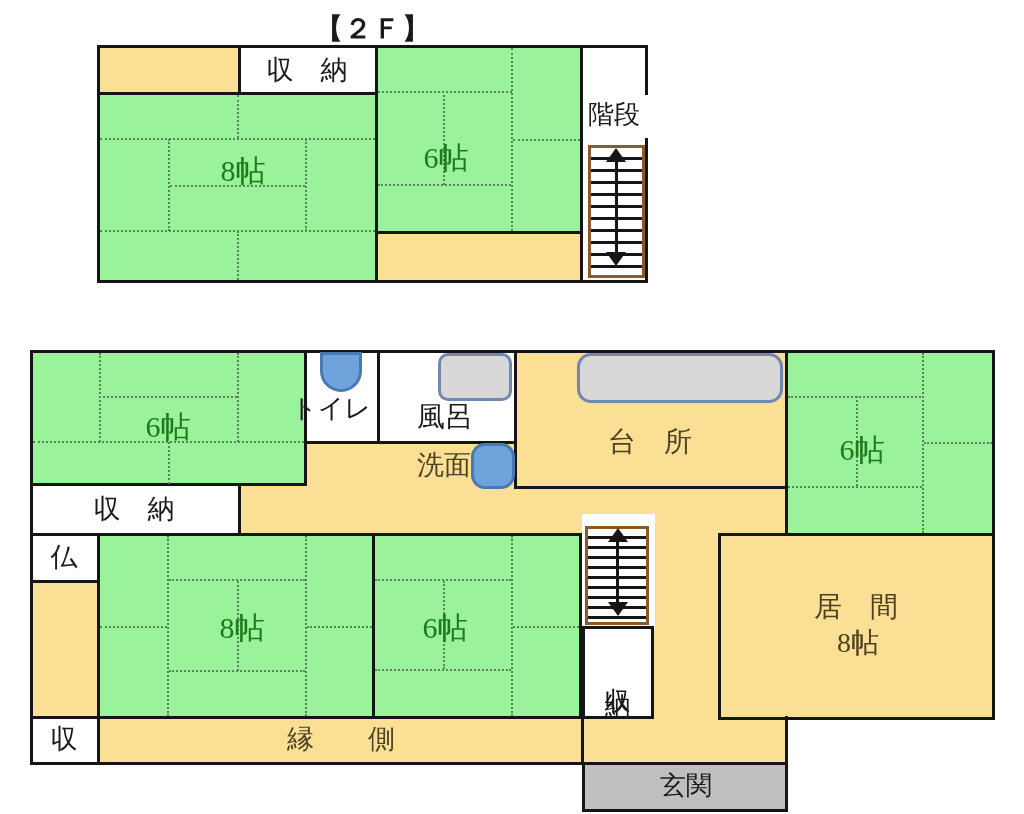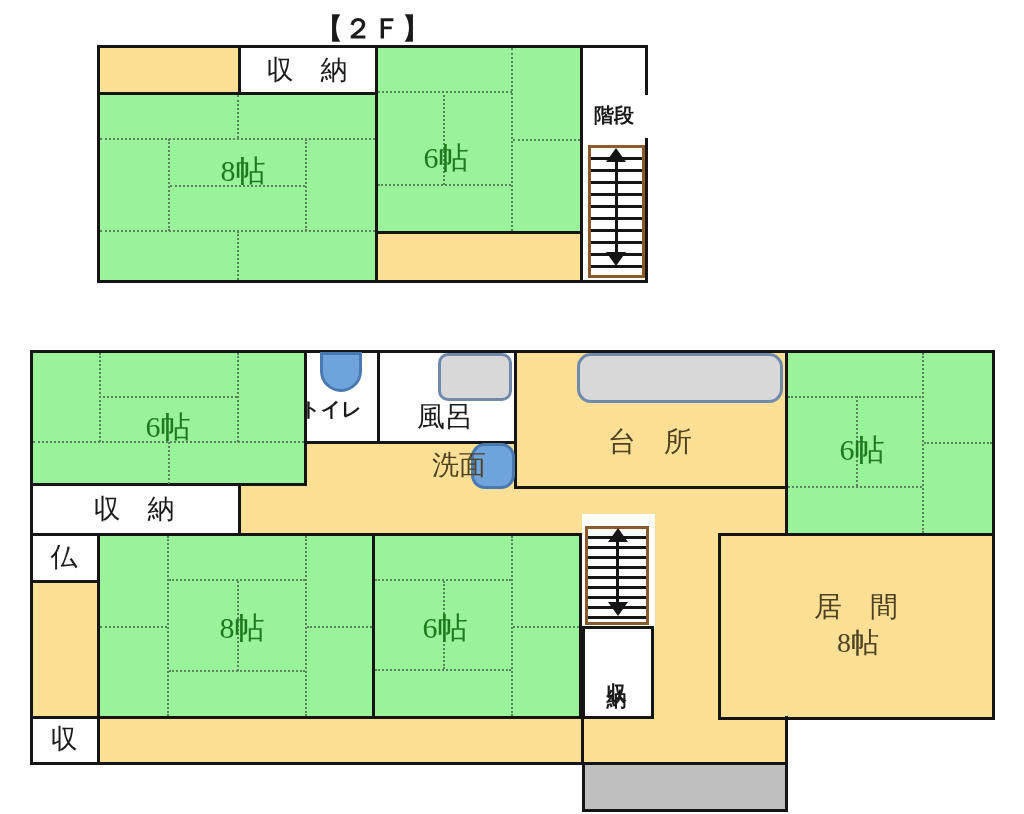--- a/index.html
+++ b/index.html
@@ -28,21 +28,21 @@
   .gray{background:var(--genkan-gray);}
   .fill{border:none;}
   .wall{background:var(--wall);}
   .tat-h{height:0;border-top:2px dotted var(--tatami-line);z-index:3;}
   .tat-v{width:0;border-left:2px dotted var(--tatami-line);z-index:3;}
   .lbl{display:flex;align-items:center;justify-content:center;white-space:nowrap;
        z-index:6;color:var(--label-black);line-height:1;}
   .lbl.green-t{color:var(--label-green);}
   .lbl.brown-t{color:var(--label-brown);}
   .title{font-size:28px;font-weight:bold;letter-spacing:1px;}
-  .f26{font-size:20px;font-weight:bold;} .f27{font-size:27px;} .f28{font-size:28px;} .f30{font-size:30px;}
+  .f26{font-size:26px;} .f27{font-size:27px;} .f28{font-size:28px;} .f30{font-size:30px;}
   .vertical{writing-mode:vertical-rl;text-orientation:upright;letter-spacing:6px;}
   .stairs{border:3px solid var(--stair-brown);background:
           repeating-linear-gradient(to bottom,transparent 0 9px,var(--wall) 9px 12px);z-index:5;}
   .stairs.small{background:
           repeating-linear-gradient(to bottom,transparent 0 7px,var(--wall) 7px 10px);}
   .arrow-line{background:var(--wall);z-index:5;}
   .tri{width:0;height:0;z-index:5;}
   .tri.up{border-left:10px solid transparent;border-right:10px solid transparent;
           border-bottom:14px solid var(--wall);}
   .tri.down{border-left:10px solid transparent;border-right:10px solid transparent;
@@ -158,25 +158,27 @@
 
   <div class="abs tat-v" style="left:511px;top:536px;height:180px;"></div>
   <div class="abs tat-h" style="left:375px;top:579px;width:136px;"></div>
   <div class="abs tat-h" style="left:513px;top:626px;width:66px;"></div>
   <div class="abs tat-v" style="left:443px;top:581px;height:88px;"></div>
   <div class="abs tat-h" style="left:375px;top:669px;width:136px;"></div>
 
   <div class="abs lbl f30 green-t" style="left:88px;top:410px;width:160px;height:34px;">6帖</div>
   <div class="abs lbl f28" style="left:385px;top:401px;width:120px;height:32px;">風呂</div>
   <div class="abs lbl f26" style="left:271px;top:394px;width:120px;height:30px;">トイレ</div>
-  <div class="abs lbl f27 brown-t" style="left:399px;top:449px;width:120px;height:32px;">洗面</div>
+  <div class="abs lbl f27 brown-t" style="left:384px;top:449px;width:120px;height:32px;">洗面</div>
   <div class="abs lbl f28 brown-t" style="left:550px;top:426px;width:200px;height:32px;">台　所</div>
   <div class="abs lbl f30 green-t" style="left:782px;top:433px;width:160px;height:34px;">6帖</div>
   <div class="abs lbl f27" style="left:44px;top:493px;width:180px;height:32px;">収　納</div>
   <div class="abs lbl f27" style="left:34px;top:541px;width:60px;height:32px;">仏</div>
   <div class="abs lbl f30 green-t" style="left:162px;top:611px;width:160px;height:34px;">8帖</div>
   <div class="abs lbl f30 green-t" style="left:365px;top:611px;width:160px;height:34px;">6帖</div>
   <div class="abs lbl f26 vertical" style="left:593px;top:630px;width:48px;height:86px;">収納</div>
   <div class="abs lbl f28 brown-t" style="left:736px;top:591px;width:240px;height:32px;">居　間</div>
   <div class="abs lbl f28 brown-t" style="left:778px;top:627px;width:160px;height:32px;">8帖</div>
   <div class="abs lbl f27" style="left:34px;top:723px;width:60px;height:32px;">収</div>
+  <div class="abs lbl f27 brown-t" style="left:191px;top:723px;width:300px;height:32px;">縁　　側</div>
+  <div class="abs lbl f26" style="left:606px;top:770px;width:160px;height:32px;">玄関</div>
 
 </div>
 
 </body></html>

